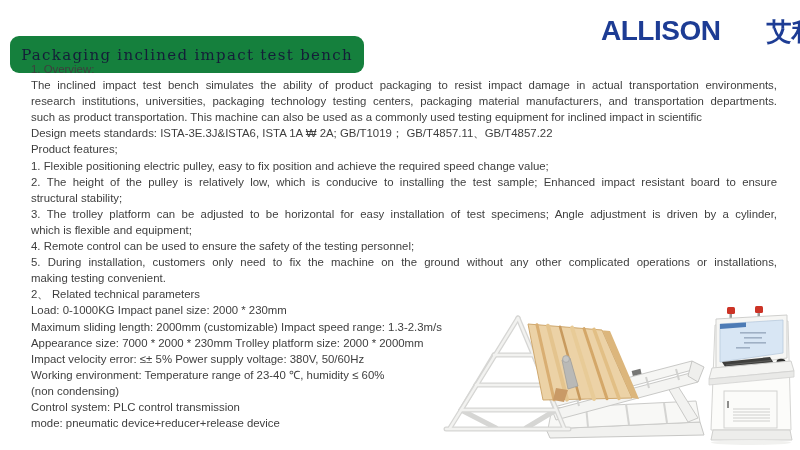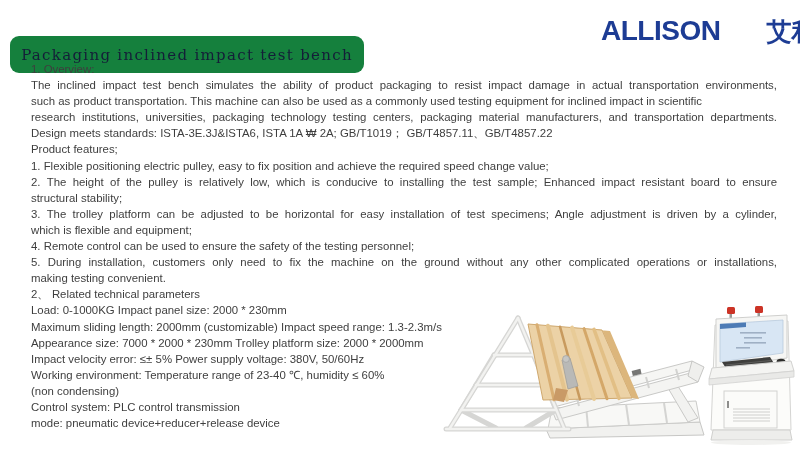--- a/index.html
+++ b/index.html
@@ -44,22 +44,22 @@
 
 <div class="logo">
   <span class="logo-en">ALLISON</span>
   <span class="logo-cn">艾利讯</span>
 
 </div>
 
 <div class="content">
   <div class="line">1. Overview:</div>
   <div class="line j">The inclined impact test bench simulates the ability of product packaging to resist impact damage in actual transportation environments,</div>
+  <div class="line j">research institutions, universities, packaging technology testing centers, packaging material manufacturers, and transportation departments.</div>
   <div class="line">such as product transportation. This machine can also be used as a commonly used testing equipment for inclined impact in scientific</div>
-  <div class="line j">research institutions, universities, packaging technology testing centers, packaging material manufacturers, and transportation departments.</div>
   <div class="line">Design meets standards: ISTA-3E.3J&amp;ISTA6, ISTA 1A ₩ 2A; GB/T1019；  GB/T4857.11、GB/T4857.22</div>
   <div class="line">Product features;</div>
   <div class="line">1. Flexible positioning electric pulley, easy to fix position and achieve the required speed change value;</div>
   <div class="line j">2. The height of the pulley is relatively low, which is conducive to installing the test sample; Enhanced impact resistant board to ensure</div>
   <div class="line">structural stability;</div>
   <div class="line j">3. The trolley platform can be adjusted to be horizontal for easy installation of test specimens; Angle adjustment is driven by a cylinder,</div>
   <div class="line">which is flexible and equipment;</div>
   <div class="line">4. Remote control can be used to ensure the safety of the testing personnel;</div>
   <div class="line j">5. During installation, customers only need to fix the machine on the ground without any other complicated operations or installations,</div>
   <div class="line">making testing convenient.</div>

